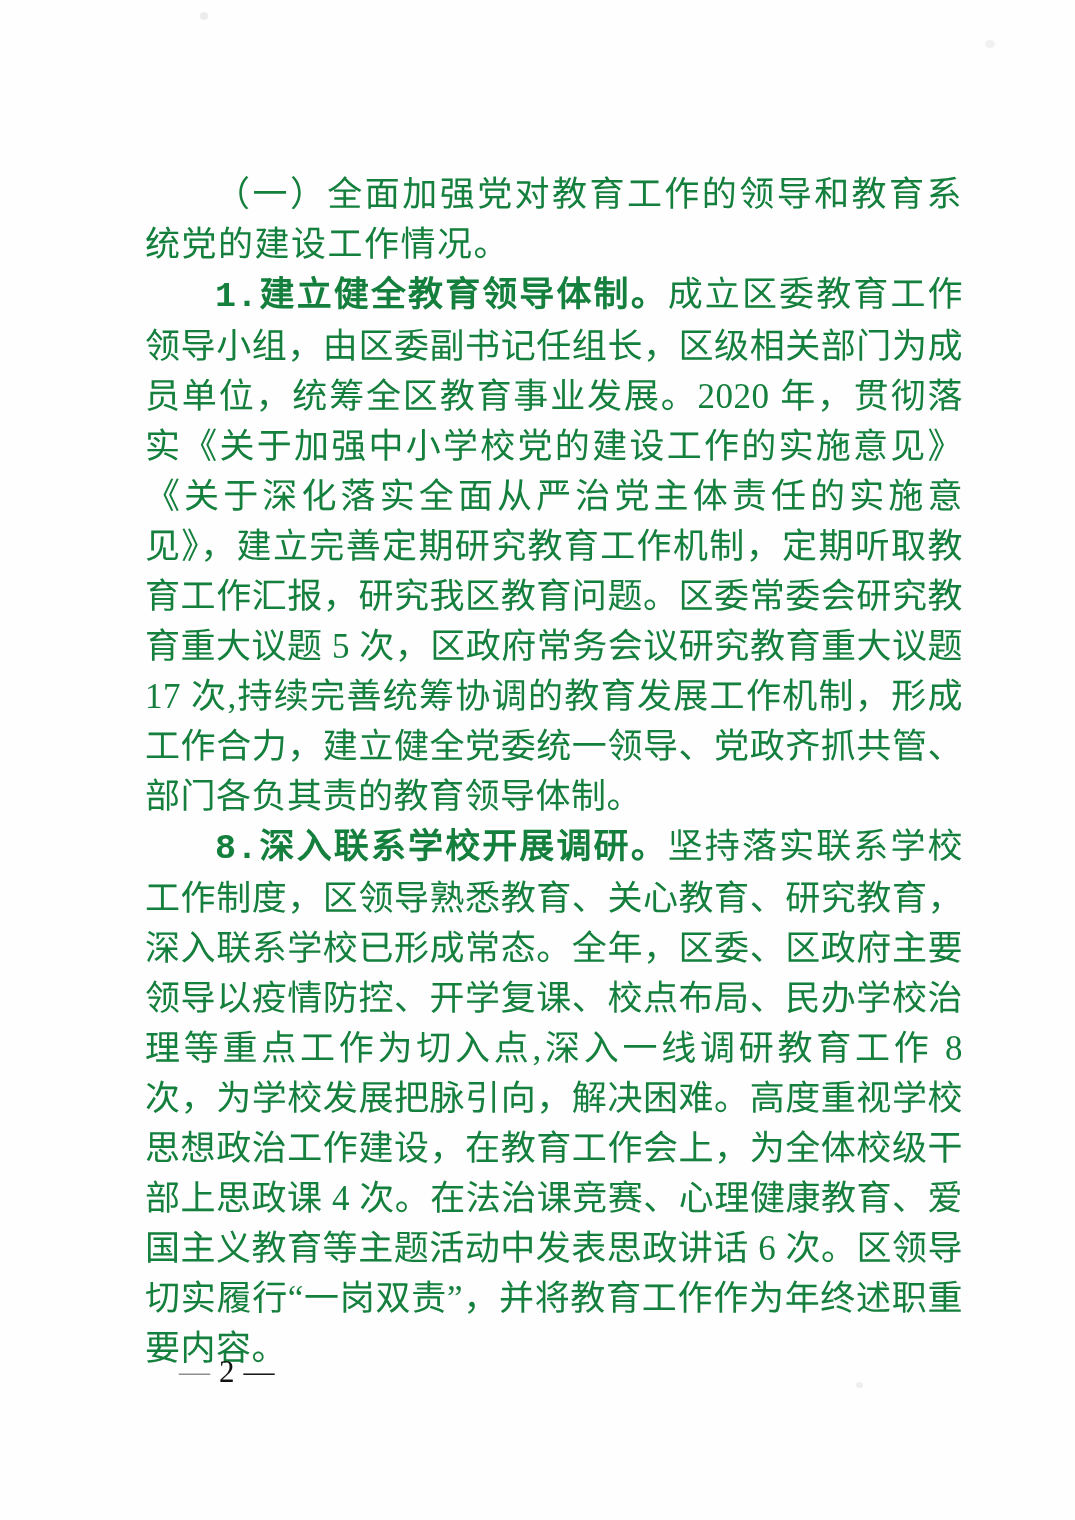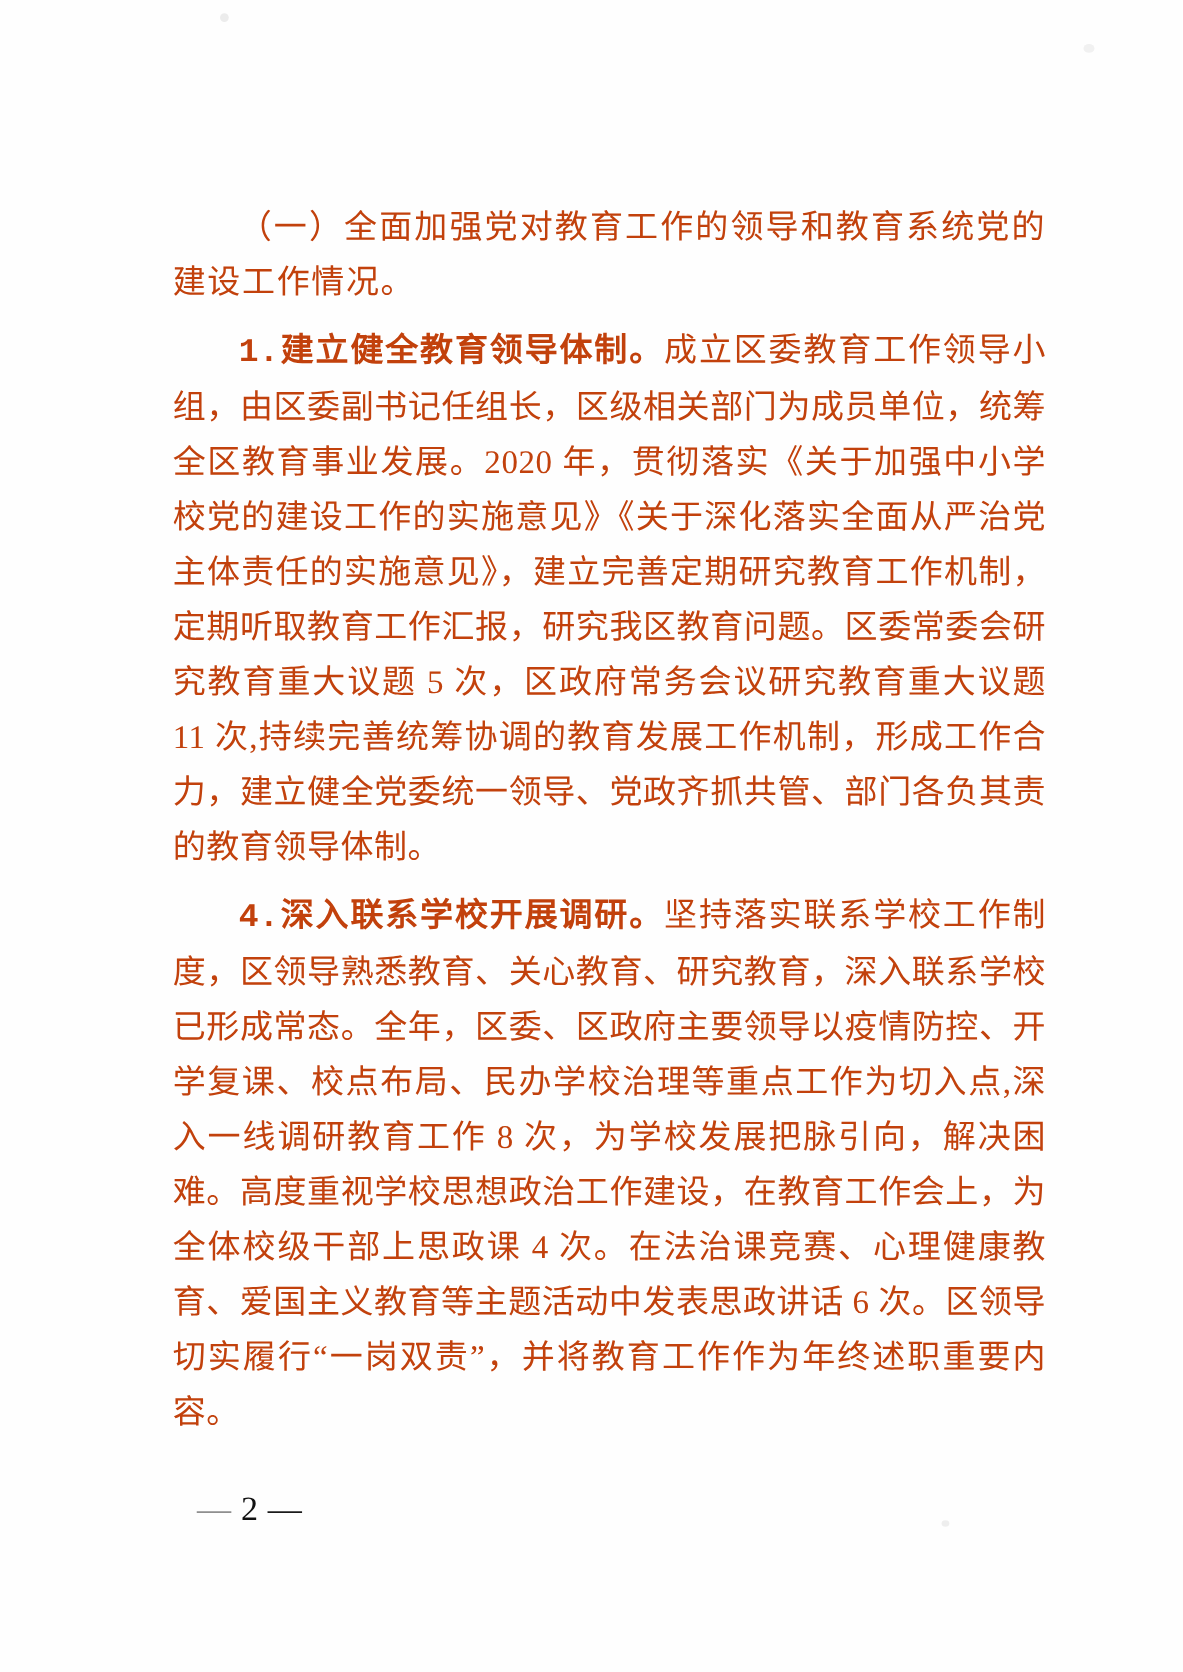--- a/index.html
+++ b/index.html
@@ -16,27 +16,27 @@
     font-family: "Liberation Serif", "DejaVu Serif", serif;
     color: #1a1a1a;
   }
   .content {
     position: absolute;
     left: 145px;
     top: 170px;
     width: 818px;
   }
   .para {
-    margin: 12px;
-    font-size: 30px;
+    margin: 0;
+    font-size: 35px;
     line-height: 50px;
     text-align: justify;
     text-indent: 2em;
     letter-spacing: 0.5px;
-    color: #c2410c;
+    color: #15803d;
   }
   .section-heading {
     
     font-weight: 500;
     letter-spacing: 1.5px;
   }
   .lead {
     font-weight: bold;
     font-family: Liberation Mono, monospace;
   }
@@ -69,23 +69,23 @@
 <div class="page">
 
   <span class="speck speck-1"></span>
   <span class="speck speck-2"></span>
   <span class="speck speck-3"></span>
 
   <div class="content">
 
     <p class="para section-heading">（一）全面加强党对教育工作的领导和教育系统党的建设工作情况。</p>
 
-    <p class="para"><strong class="lead">1.建立健全教育领导体制。</strong><span>成立区委教育工作领导小组，由区委副书记任组长，区级相关部门为成员单位，统筹全区教育事业发展。2020 年，贯彻落实《关于加强中小学校党的建设工作的实施意见》《关于深化落实全面从严治党主体责任的实施意见》，建立完善定期研究教育工作机制，定期听取教育工作汇报，研究我区教育问题。区委常委会研究教育重大议题 5 次，区政府常务会议研究教育重大议题 11 次,持续完善统筹协调的教育发展工作机制，形成工作合力，建立健全党委统一领导、党政齐抓共管、部门各负其责的教育领导体制。</span></p>
+    <p class="para"><strong class="lead">1.建立健全教育领导体制。</strong><span>成立区委教育工作领导小组，由区委副书记任组长，区级相关部门为成员单位，统筹全区教育事业发展。2020 年，贯彻落实《关于加强中小学校党的建设工作的实施意见》《关于深化落实全面从严治党主体责任的实施意见》，建立完善定期研究教育工作机制，定期听取教育工作汇报，研究我区教育问题。区委常委会研究教育重大议题 5 次，区政府常务会议研究教育重大议题 17 次,持续完善统筹协调的教育发展工作机制，形成工作合力，建立健全党委统一领导、党政齐抓共管、部门各负其责的教育领导体制。</span></p>
 
-    <p class="para"><strong class="lead">4.深入联系学校开展调研。</strong><span>坚持落实联系学校工作制度，区领导熟悉教育、关心教育、研究教育，深入联系学校已形成常态。全年，区委、区政府主要领导以疫情防控、开学复课、校点布局、民办学校治理等重点工作为切入点,深入一线调研教育工作 8 次，为学校发展把脉引向，解决困难。高度重视学校思想政治工作建设，在教育工作会上，为全体校级干部上思政课 4 次。在法治课竞赛、心理健康教育、爱国主义教育等主题活动中发表思政讲话 6 次。区领导切实履行“一岗双责”，并将教育工作作为年终述职重要内容。</span></p>
+    <p class="para"><strong class="lead">8.深入联系学校开展调研。</strong><span>坚持落实联系学校工作制度，区领导熟悉教育、关心教育、研究教育，深入联系学校已形成常态。全年，区委、区政府主要领导以疫情防控、开学复课、校点布局、民办学校治理等重点工作为切入点,深入一线调研教育工作 8 次，为学校发展把脉引向，解决困难。高度重视学校思想政治工作建设，在教育工作会上，为全体校级干部上思政课 4 次。在法治课竞赛、心理健康教育、爱国主义教育等主题活动中发表思政讲话 6 次。区领导切实履行“一岗双责”，并将教育工作作为年终述职重要内容。</span></p>
 
 
   </div>
 
   <div class="footer">
     <span class="dash-left">—</span>
     <span class="num">2</span>
     <span class="dash-right">—</span>
   </div>
 

